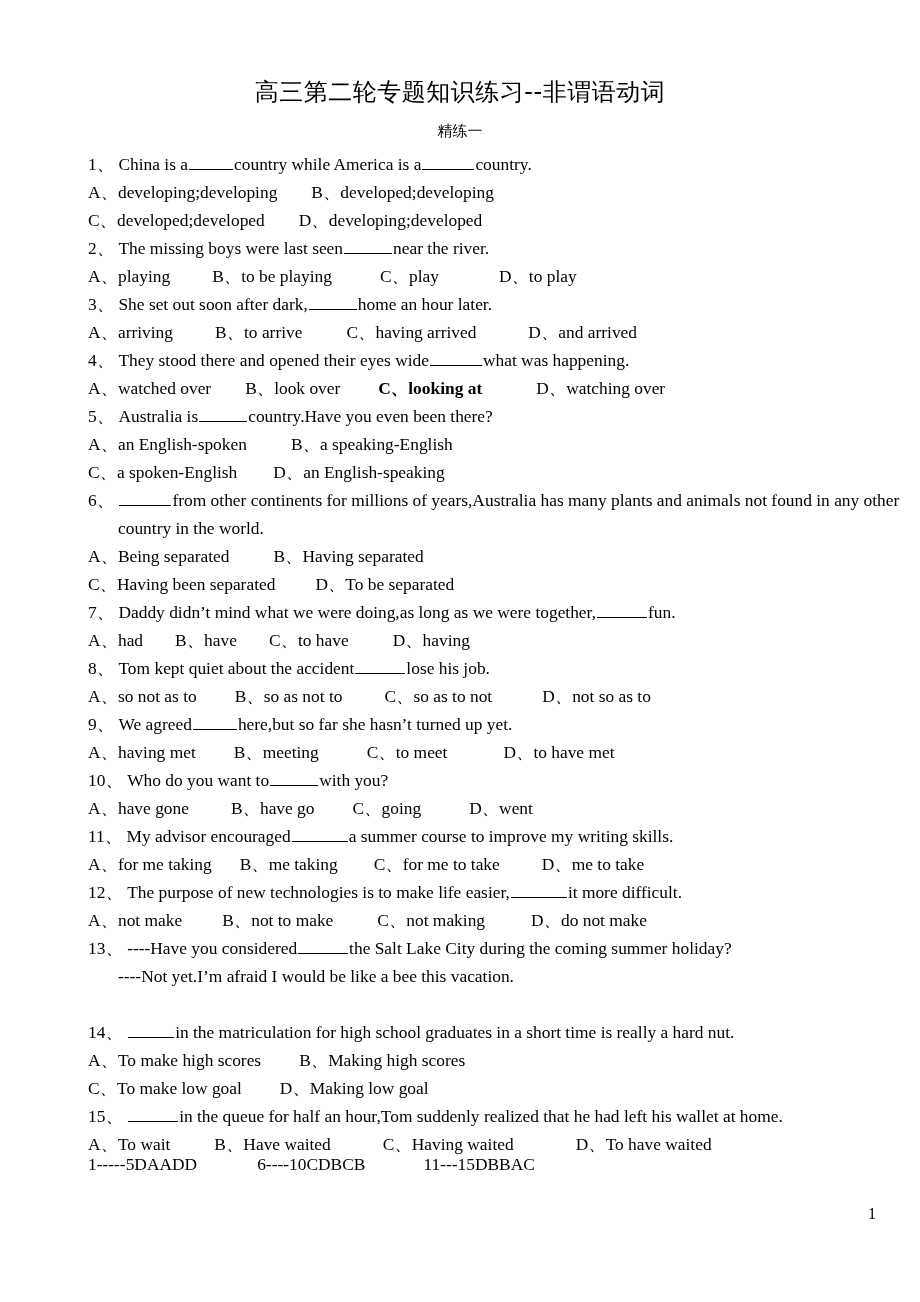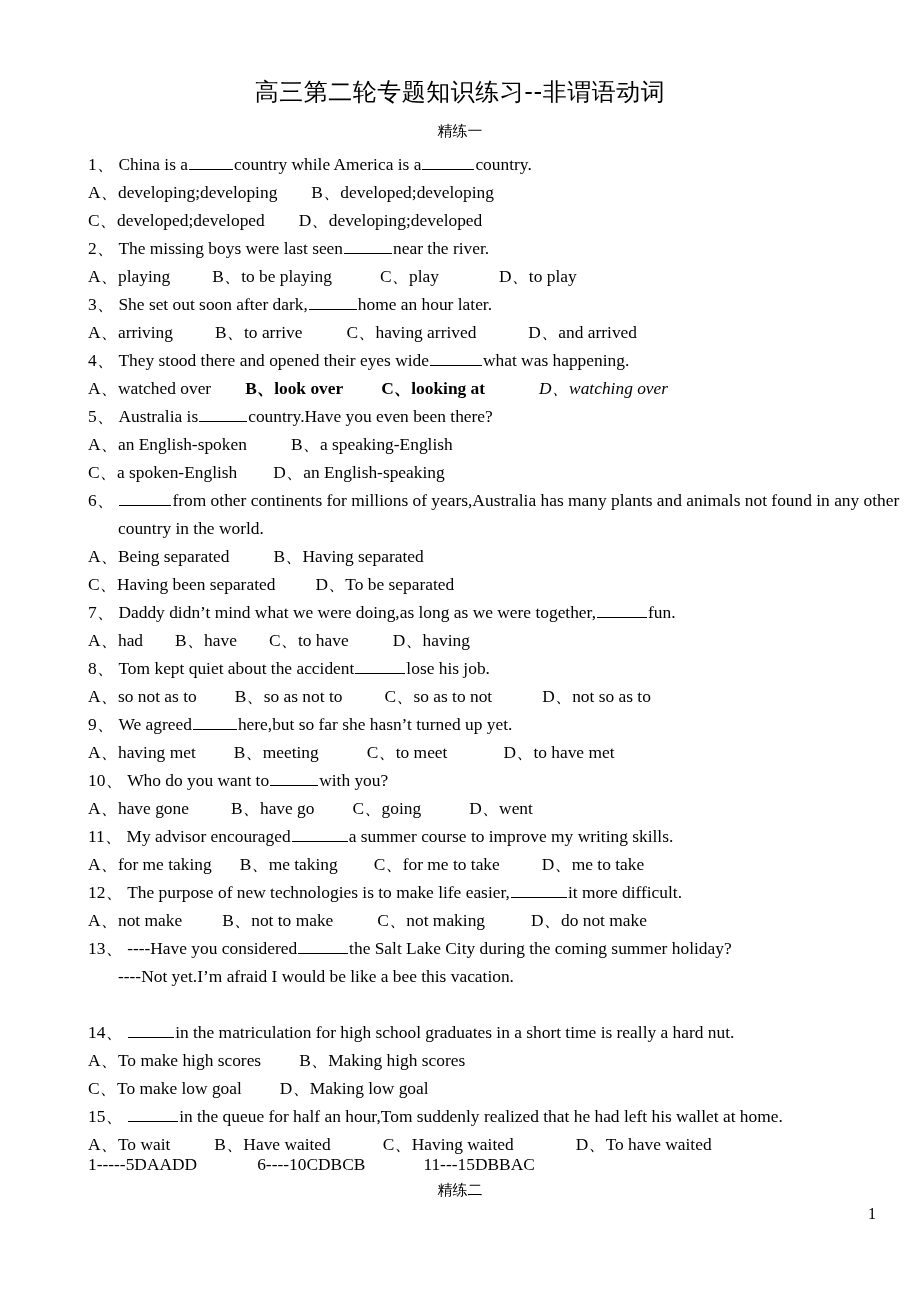--- a/index.html
+++ b/index.html
@@ -111,21 +111,21 @@
       <div class="qblock" style="top: 234px;">
         <div class="line stem"><span class="num">2、</span><span>&nbsp;</span><span>The missing boys were last seen</span><span class="blank" style="width: 48px;"></span><span>near the river.</span></div>
         <div class="opts"><span class="opt"><span>A、</span><span>playing</span></span><span class="opt" style="margin-left: 42px;"><span>B、</span><span>to be playing</span></span><span class="opt" style="margin-left: 48px;"><span>C、</span><span>play</span></span><span class="opt" style="margin-left: 60px;"><span>D、</span><span>to play</span></span></div>
       </div>
       <div class="qblock" style="top: 290px;">
         <div class="line stem"><span class="num">3、</span><span>&nbsp;</span><span>She set out soon after dark,</span><span class="blank" style="width: 48px;"></span><span>home an hour later.</span></div>
         <div class="opts"><span class="opt"><span>A、</span><span>arriving</span></span><span class="opt" style="margin-left: 42px;"><span>B、</span><span>to arrive</span></span><span class="opt" style="margin-left: 44px;"><span>C、</span><span>having arrived</span></span><span class="opt" style="margin-left: 52px;"><span>D、</span><span>and arrived</span></span></div>
       </div>
       <div class="qblock" style="top: 346px;">
         <div class="line stem"><span class="num">4、</span><span>&nbsp;</span><span>They stood there and opened their eyes wide</span><span class="blank" style="width: 52px;"></span><span>what was happening.</span></div>
-        <div class="opts"><span class="opt"><span>A、</span><span>watched over</span></span><span class="opt" style="margin-left: 34px; font-weight: bold;"><span>B、</span><span>look over</span></span><span class="opt" style="margin-left: 38px; font-weight: bold;"><span>C、</span><span>looking at</span></span><span class="opt" style="margin-left: 54px; font-style: italic;"><span>D、</span><span>watching over</span></span></div>
+        <div class="opts"><span class="opt"><span>A、</span><span>watched over</span></span><span class="opt" style="margin-left: 34px;"><span>B、</span><span>look over</span></span><span class="opt" style="margin-left: 38px; font-weight: bold;"><span>C、</span><span>looking at</span></span><span class="opt" style="margin-left: 54px;"><span>D、</span><span>watching over</span></span></div>
       </div>
       <div class="qblock" style="top: 402px;">
         <div class="line stem"><span class="num">5、</span><span>&nbsp;</span><span>Australia is</span><span class="blank" style="width: 48px;"></span><span>country.Have you even been there?</span></div>
         <div class="opts"><span class="opt"><span>A、</span><span>an English-spoken</span></span><span class="opt" style="margin-left: 44px;"><span>B、</span><span>a speaking-English</span></span></div>
         <div class="opts"><span class="opt"><span>C、</span><span>a spoken-English</span></span><span class="opt" style="margin-left: 36px;"><span>D、</span><span>an English-speaking</span></span></div>
       </div>
       <div class="qblock" style="top: 486px;">
         <div class="line stem"><span class="num">6、</span><span>&nbsp;</span><span class="blank" style="width: 52px;"></span><span>from other continents for millions of years,Australia has many plants and animals not found in any other</span></div>
         <div class="line cont">country in the world.</div>
         <div class="opts"><span class="opt"><span>A、</span><span>Being separated</span></span><span class="opt" style="margin-left: 44px;"><span>B、</span><span>Having separated</span></span></div>
@@ -165,17 +165,16 @@
         <div class="opts"><span class="opt"><span>C、</span><span>To make low goal</span></span><span class="opt" style="margin-left: 38px;"><span>D、</span><span>Making low goal</span></span></div>
       </div>
       <div class="qblock" style="top: 1102px;">
         <div class="line stem"><span class="num">15、</span><span>&nbsp;</span><span class="blank" style="width: 50px;"></span><span>in the queue for half an hour,Tom suddenly realized that he had left his wallet at home.</span></div>
         <div class="opts"><span class="opt"><span>A、</span><span>To wait</span></span><span class="opt" style="margin-left: 44px;"><span>B、</span><span>Have waited</span></span><span class="opt" style="margin-left: 52px;"><span>C、</span><span>Having waited</span></span><span class="opt" style="margin-left: 62px;"><span>D、</span><span>To have waited</span></span></div>
       </div>
     </div>
 
   <div class="answers"><span>1-----5DAADD</span><span style="margin-left: 60px;">6----10CDBCB</span><span style="margin-left: 58px;">11---15DBBAC</span></div>
 
-  <div class="subtitle" id="subtitle-bottom">精练二</div>
 
   <div class="pagenum">1</div>
 
 </div>
 
 </body></html>

